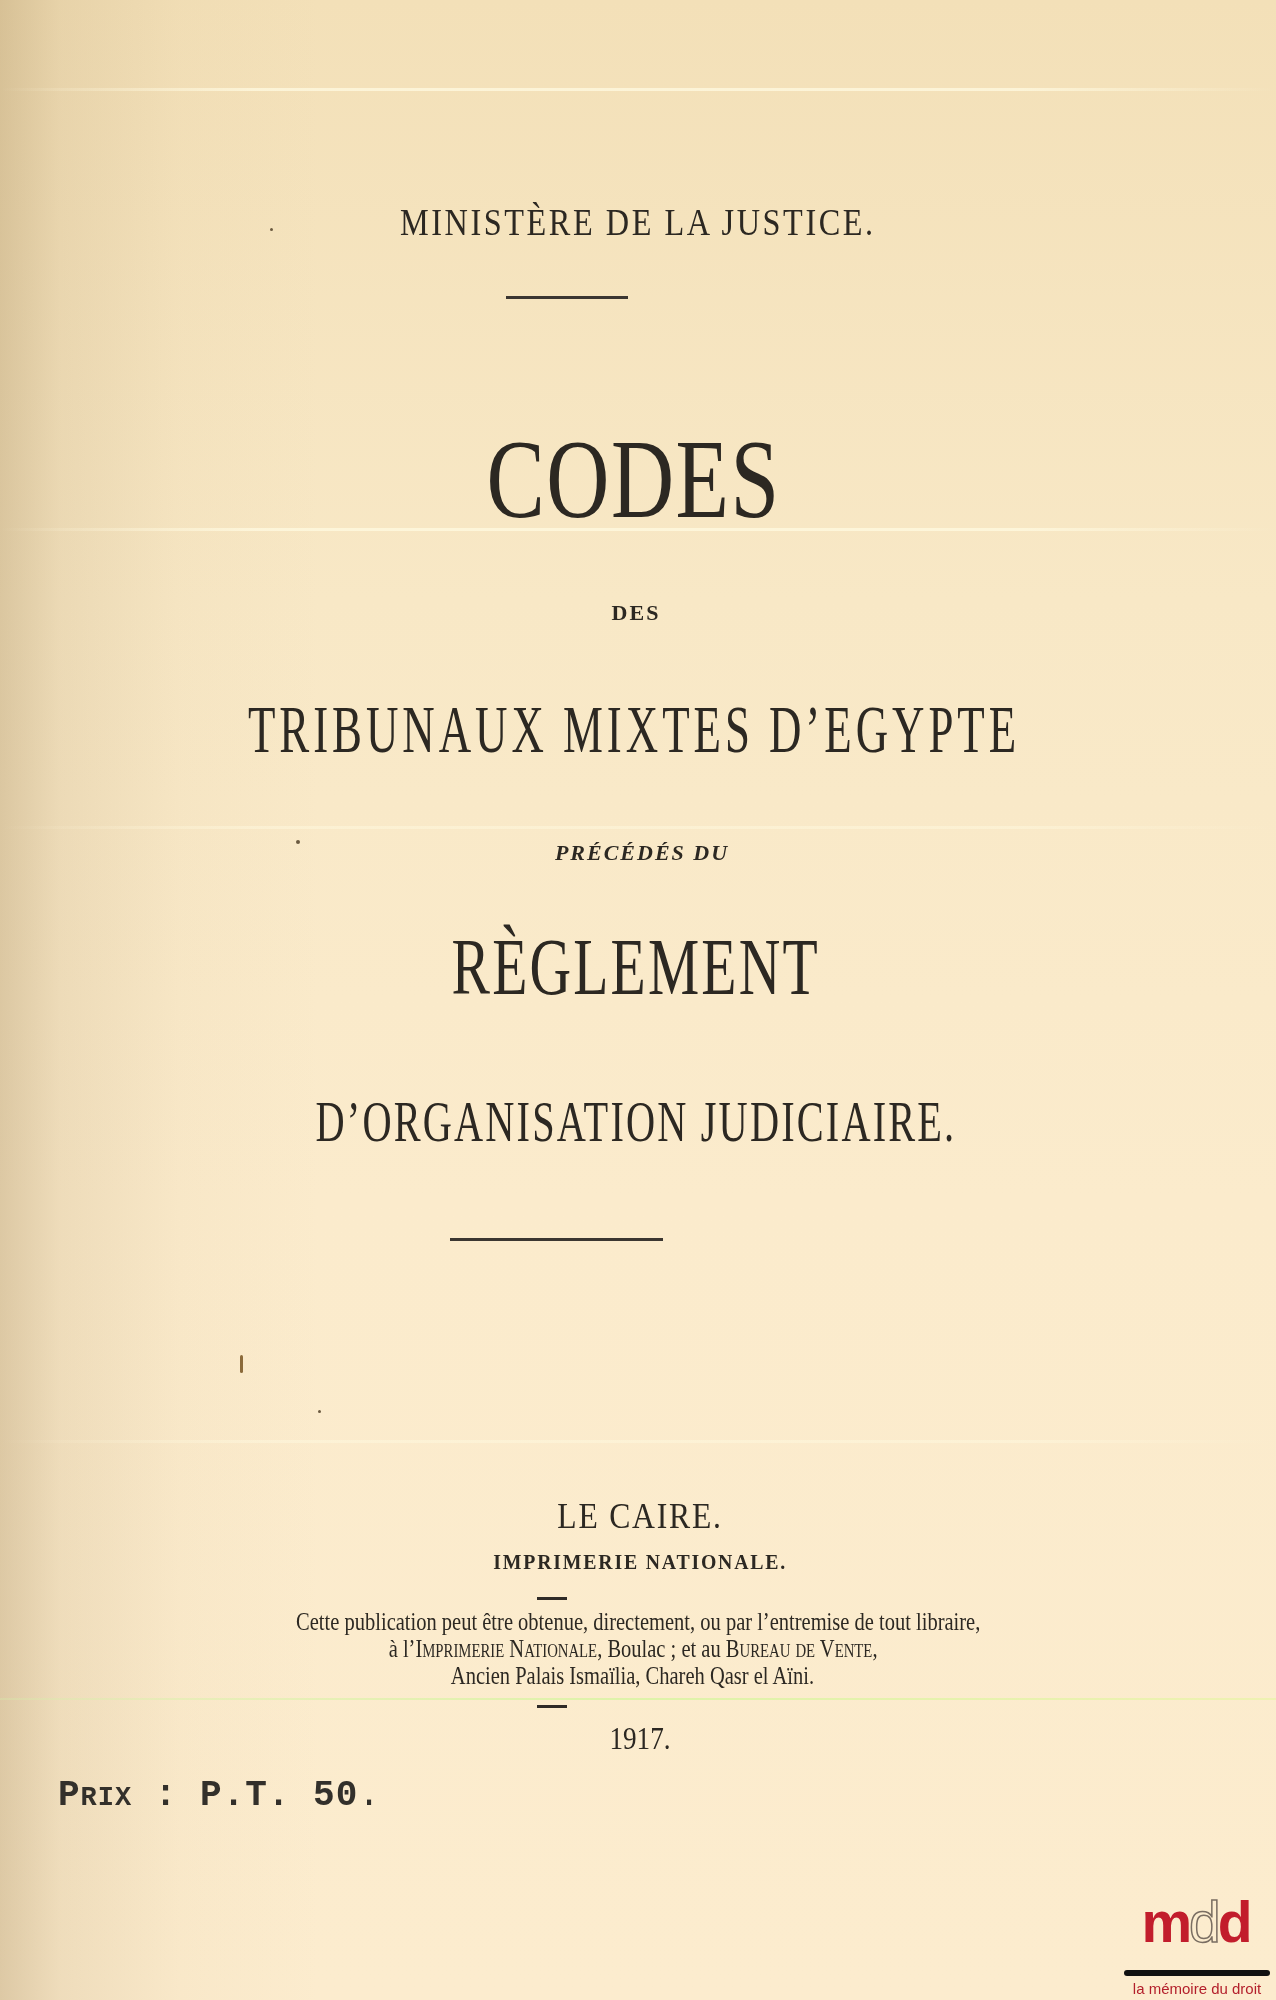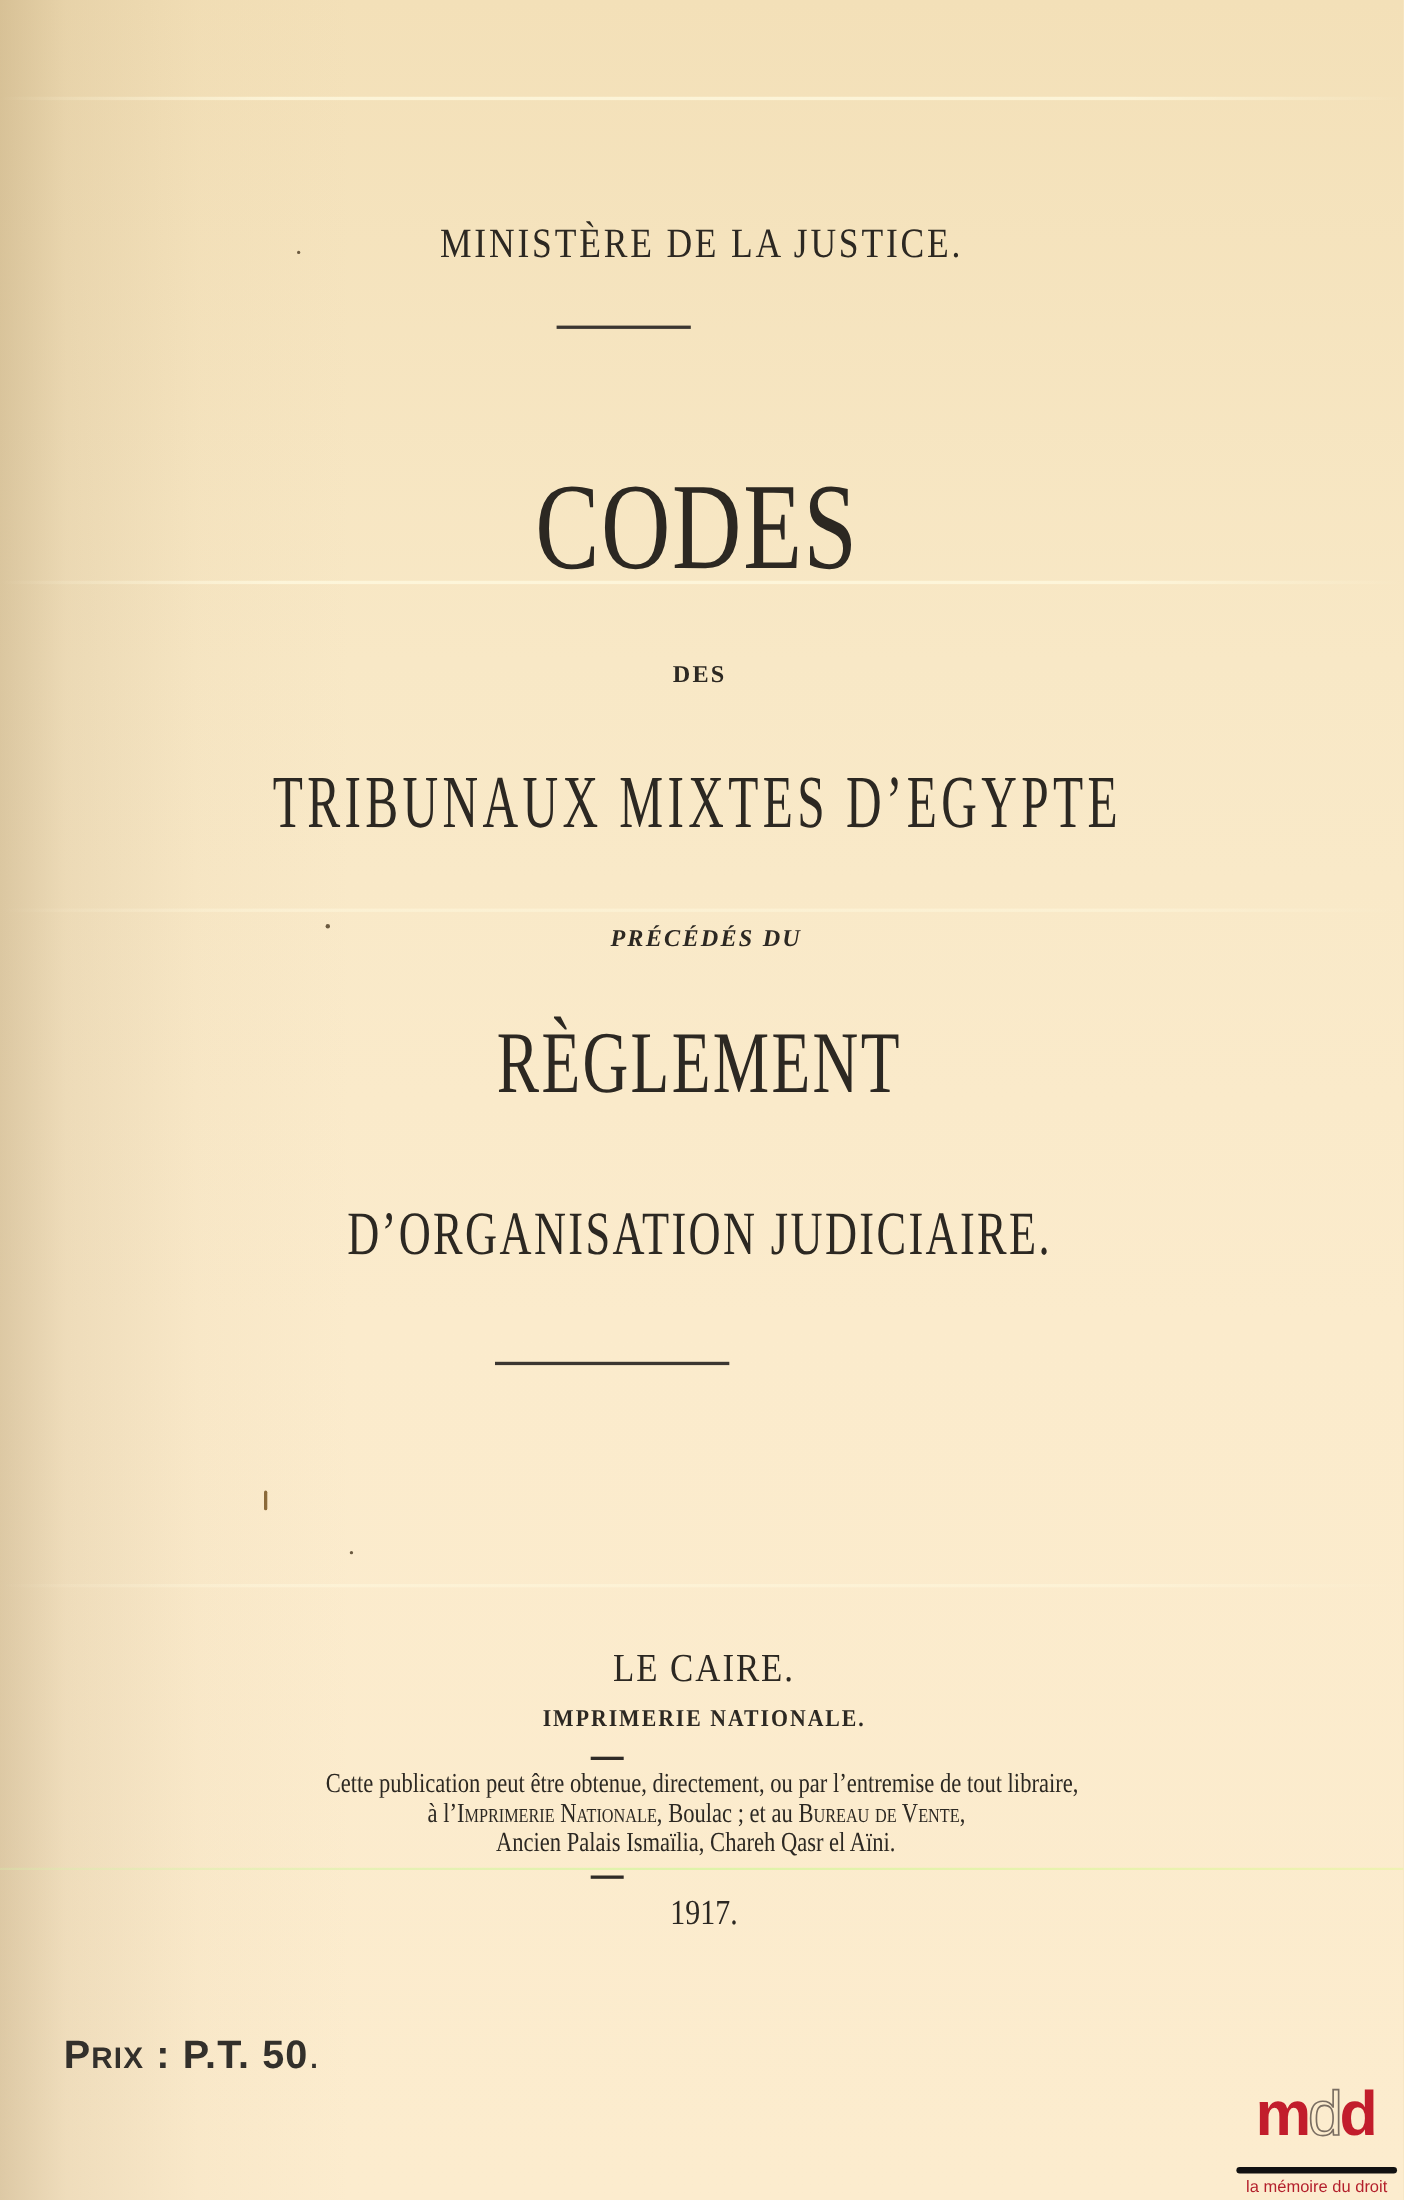--- a/index.html
+++ b/index.html
@@ -45,22 +45,22 @@
   .dash { position: absolute; width: 30px; height: 3px; background: #2f2b27; left: 537px; }
   .para { font-size: 25px; line-height: 27px; }
   .para .condensed { transform: scaleX(0.82); }
   .p1 { top: 1608px; left: 0px; }
   .p2 { top: 1635px; left: -10px; }
   .p3 { top: 1662px; left: -12px; }
   .sc { font-variant: small-caps; }
   .year { top: 1720px; font-size: 32px; left: 4px; font-family: Liberation Serif, serif; }
   .year .condensed { transform: scaleX(0.85); }
   .prix {
-    position: absolute; left: 58px; top: 1847px;
-    font-family: Liberation Sans, sans-serif; font-weight: bold;
+    position: absolute; left: 58px; top: 1775px;
+    font-family: Liberation Mono, monospace; font-weight: bold;
     font-size: 36px; color: #33302b; letter-spacing: 1px; white-space: nowrap; text-align: center;
   }
   .prix .small { font-size: 27px; }
   .logo { position: absolute; left: 1118px; top: 1890px; width: 158px; height: 110px; }
   .logo-word {
     position: absolute; left: 0; top: 0; width: 155px; text-align: center;
     font-family: "Liberation Sans", "DejaVu Sans", sans-serif; font-size: 57px; font-weight: bold;
     color: #c21d2c; letter-spacing: -3px; line-height: 64px;
   }
   .logo-word .outline { color: transparent; -webkit-text-stroke: 1.5px #7a6e62; font-weight: normal; }

